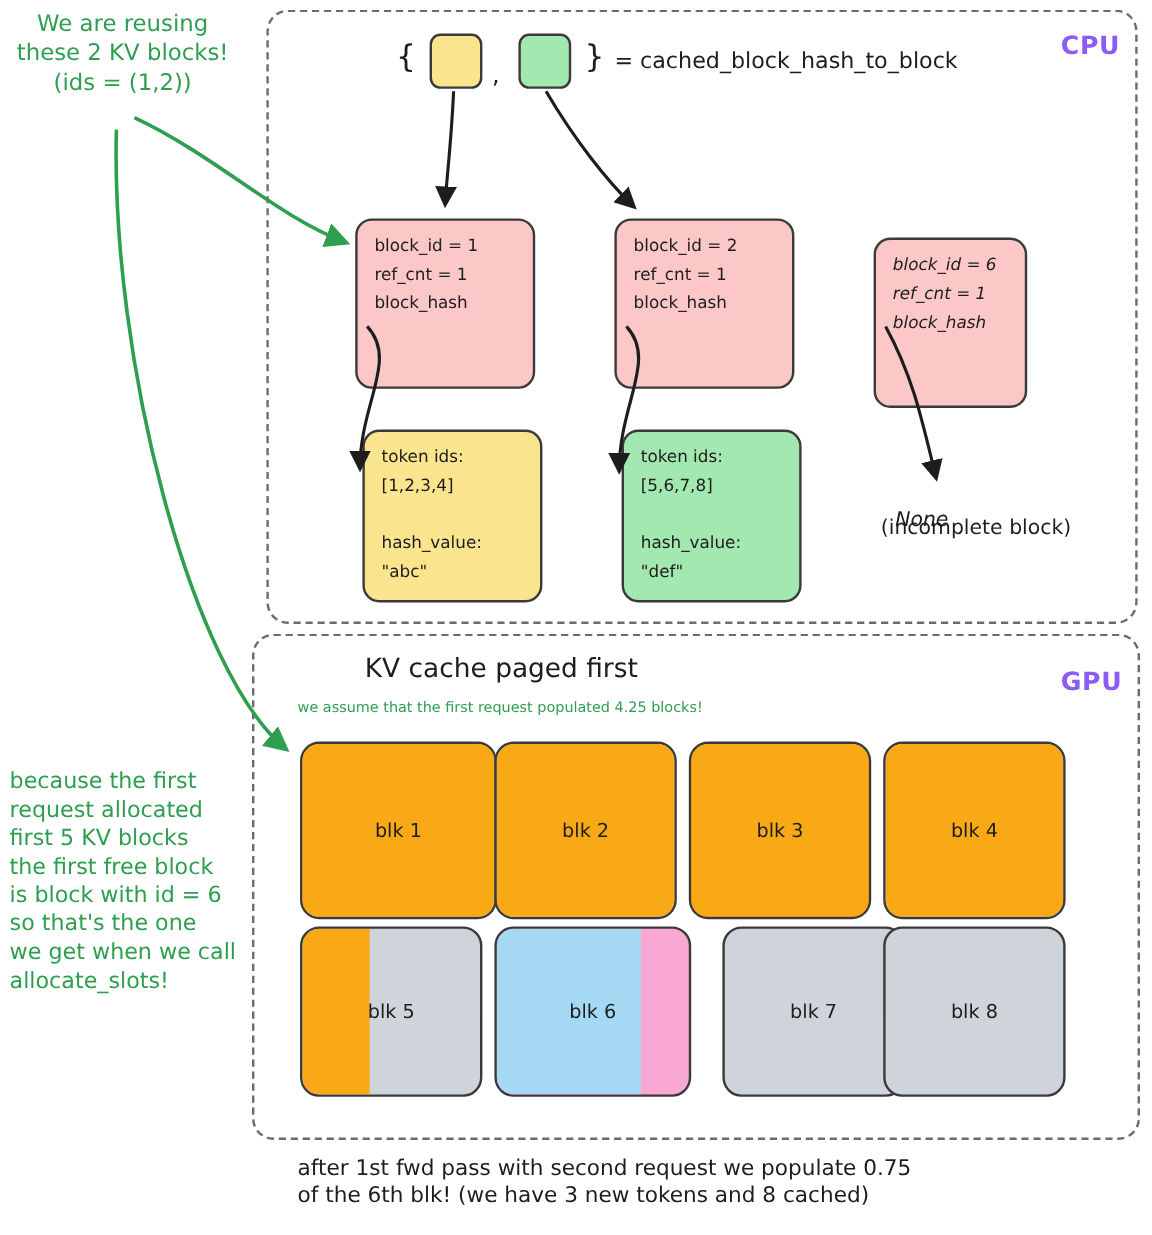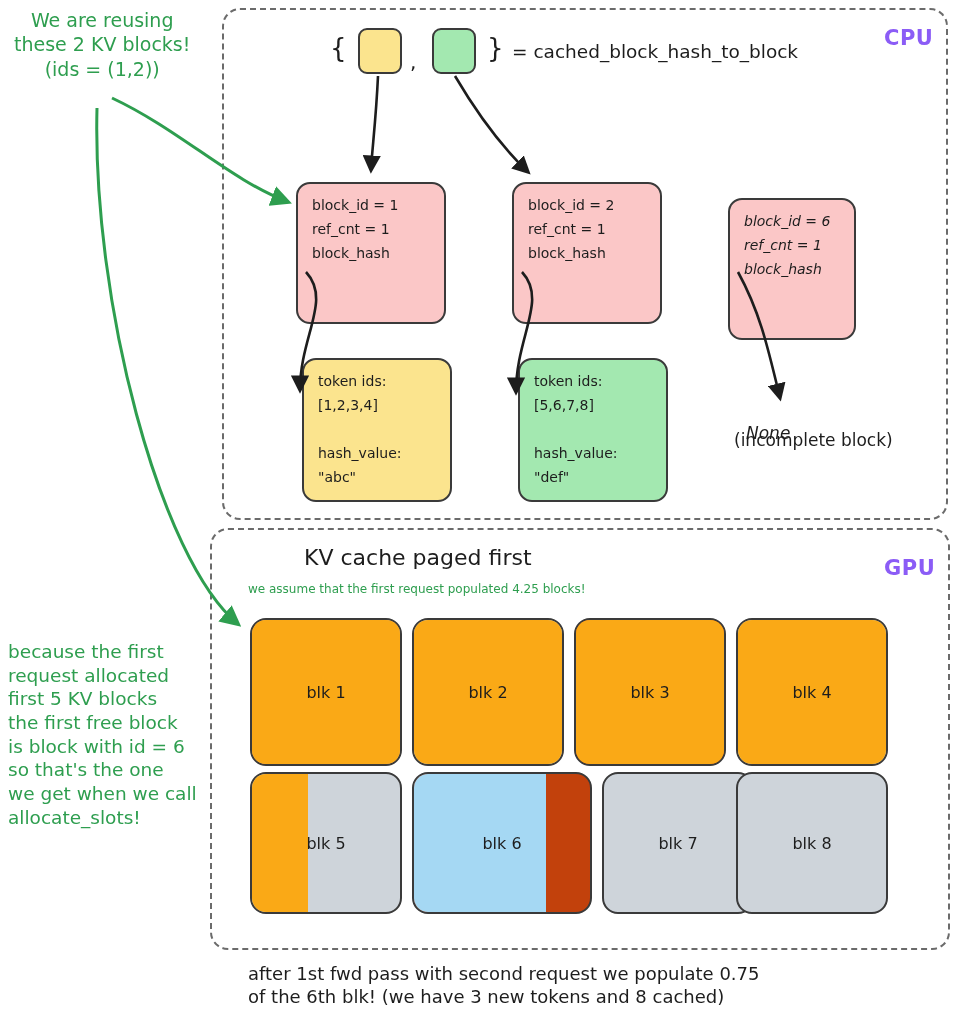--- a/index.html
+++ b/index.html
@@ -104,42 +104,42 @@
   <div class="lines" style="top:36px;">[5,6,7,8]</div>
   <div class="lines" style="top:84px;">hash_value:</div>
   <div class="lines" style="top:108px;">"def"</div>
 </div>
 
 <div class="txt black ital" style="left:746px;top:423px;font-size:17px;">None</div>
 <div class="txt black" style="left:734px;top:430px;font-size:17px;">(incomplete block)</div>
 
 <div class="txt black" style="left:304px;top:544px;font-size:22px;">KV cache paged first</div>
 
-<div class="blk" style="left: 250px; top: 618px; width: 152px; height: 148px; background: #fdba74;">
+<div class="blk" style="left: 250px; top: 618px; width: 164px; height: 148px; background: #fdba74;">
   <div class="fill hatch" style="width: 100%; background: rgb(250, 169, 22);"></div>
   <div class="label">blk 1</div>
 </div>
 <div class="blk" style="left: 412px; top: 618px; width: 152px; height: 148px; background: rgb(206, 212, 218);">
   <div class="fill hatch" style="width: 100%; background: rgb(250, 169, 22);"></div>
   <div class="label">blk 2</div>
 </div>
 <div class="blk" style="left: 574px; top: 618px; width: 152px; height: 148px; background: #f97316;">
   <div class="fill" style="width: 100%; background: rgb(250, 169, 22);"></div>
   <div class="label">blk 3</div>
 </div>
 <div class="blk" style="left: 736px; top: 618px; width: 152px; height: 148px; background: rgb(206, 212, 218);">
   <div class="fill" style="width: 100%; background: rgb(250, 169, 22);"></div>
   <div class="label">blk 4</div>
 </div>
 
 <div class="blk" style="left: 250px; top: 772px; width: 152px; height: 142px; background: rgb(206, 212, 218);">
   <div class="fill" style="width: 38%; background: rgb(250, 169, 22);"></div>
   <div class="label">blk 5</div>
 </div>
-<div class="blk" style="left: 412px; top: 772px; width: 180px; height: 142px; background: #c2410c;">
+<div class="blk" style="left: 412px; top: 772px; width: 164px; height: 142px; background: #f9a8d4;">
   <div class="fill" style="width: 75%; background: rgb(165, 216, 243);"></div>
   <div class="label">blk 6</div>
 </div>
 <div class="blk" style="left: 574px; top: 772px; width: 152px; height: 142px; background: rgb(206, 212, 218); margin-left: 28px;">
   <div class="fill" style="width: 0%; background: rgb(206, 212, 218);"></div>
   <div class="label">blk 7</div>
 </div>
 <div class="blk" style="left: 736px; top: 772px; width: 152px; height: 142px; background: rgb(206, 212, 218);">
   <div class="fill" style="width: 0%; background: rgb(206, 212, 218);"></div>
   <div class="label">blk 8</div>

